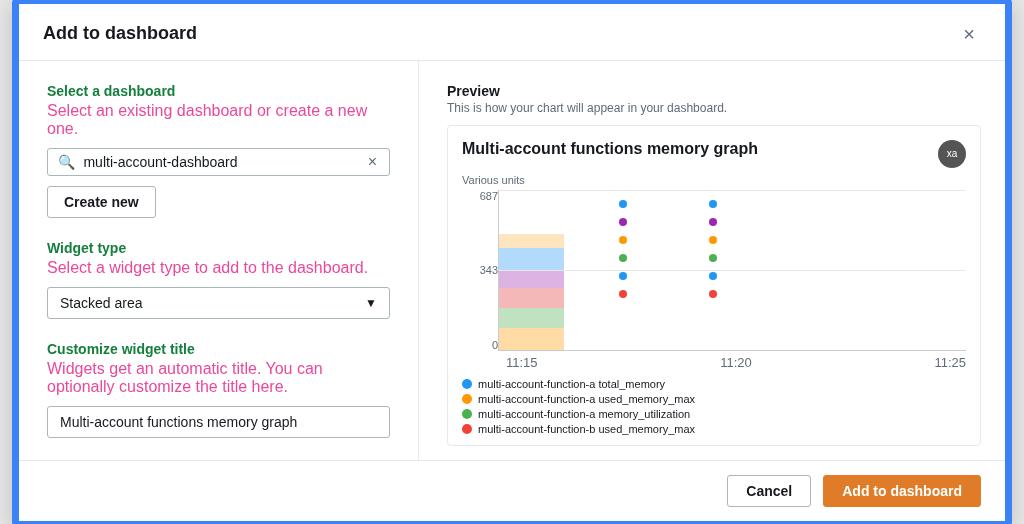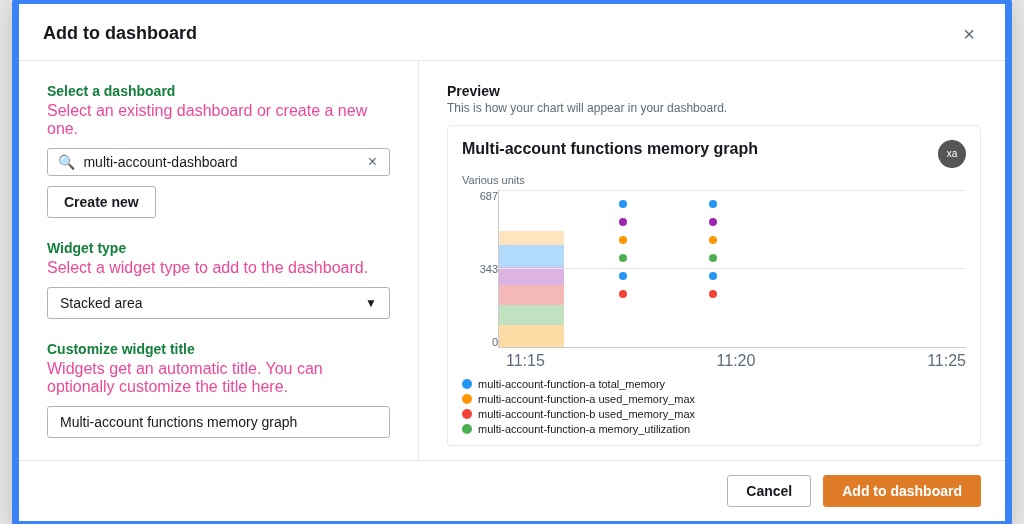--- a/index.html
+++ b/index.html
@@ -211,21 +211,21 @@
     }
     .chart-plot {
       flex: 1;
       display: flex;
       flex-direction: column;
       position: relative;
       border-bottom: 1px solid #ccc;
       border-left: 1px solid #ccc;
     }
     .x-label {
-      font-size: 16px;
+      font-size: 13px;
       color: #5f6b7a;
       text-align: center;
     }
     .legend {
       margin-top: 8px;
       display: flex;
       flex-direction: column;
       gap: 3px;
     }
     .legend-item {
@@ -376,26 +376,26 @@
         <div class="legend">
           <div class="legend-item">
             <div class="legend-dot" style="background:#2196f3;"></div>
             <span>multi-account-function-a total_memory</span>
           </div>
           <div class="legend-item">
             <div class="legend-dot" style="background:#ff9800;"></div>
             <span>multi-account-function-a used_memory_max</span>
           </div>
           <div class="legend-item">
+            <div class="legend-dot" style="background:#4caf50;"></div>
+            <span>multi-account-function-a memory_utilization</span>
+          </div>
+          <div class="legend-item">
             <div class="legend-dot" style="background:#f44336;"></div>
             <span>multi-account-function-b used_memory_max</span>
-          </div>
-          <div class="legend-item">
-            <div class="legend-dot" style="background:#4caf50;"></div>
-            <span>multi-account-function-a memory_utilization</span>
           </div>
         </div>
       </div>
     </div>
   </div>
 
   <div class="modal-footer">
     <button class="cancel-btn">Cancel</button>
     <button class="add-btn">Add to dashboard</button>
   </div>

